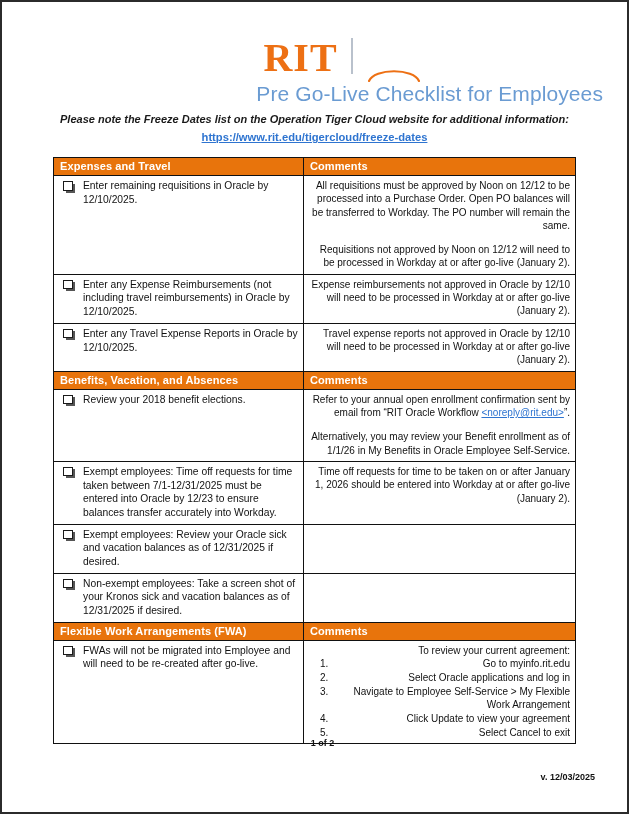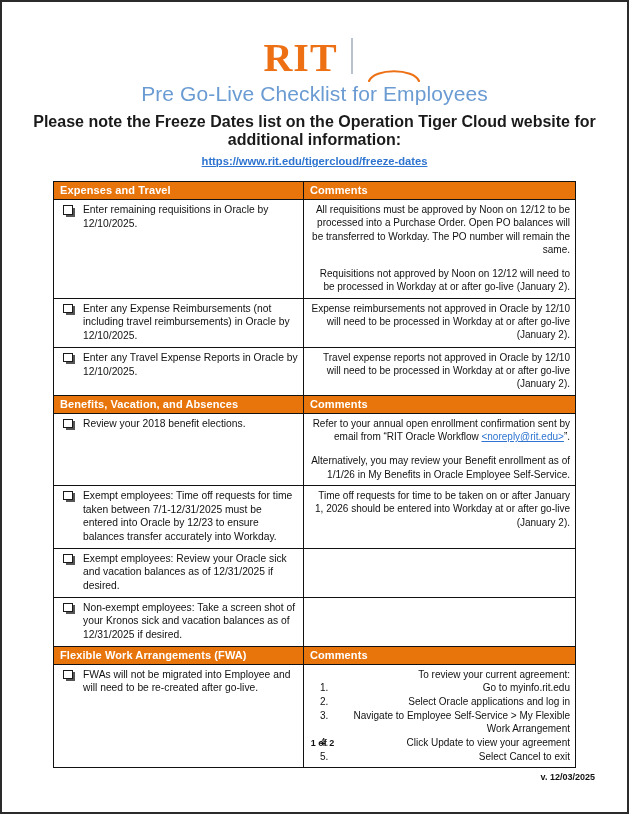--- a/index.html
+++ b/index.html
@@ -66,33 +66,34 @@
     font-family: "DejaVu Sans", sans-serif;
     font-size: 25px;
     font-weight: 400;
     color: #1F4E8C;
     line-height: 1;
     letter-spacing: -0.4px;
   }
 
   
   .doc-title {
-    text-align: center;
+    text-align: right;
     font-size: 21px;
     color: #6A9BD2;
     font-weight: 400;
     margin: 6px 0 7px 0;
     letter-spacing: 0.1px;
   }
   .subtitle {
     text-align: center;
-    font-size: 16px;
+    font-size: 11px;
     font-weight: 700;
     color: #1a1a1a;
     margin: 0 0 2px 0;
+    font-style: italic;
   }
   .url-line { text-align: center; margin: 0 0 12px 0; }
   .url-link {
     font-size: 11.2px;
     font-weight: 700;
     color: #2E74D0;
     text-decoration: underline;
   }
 
   

